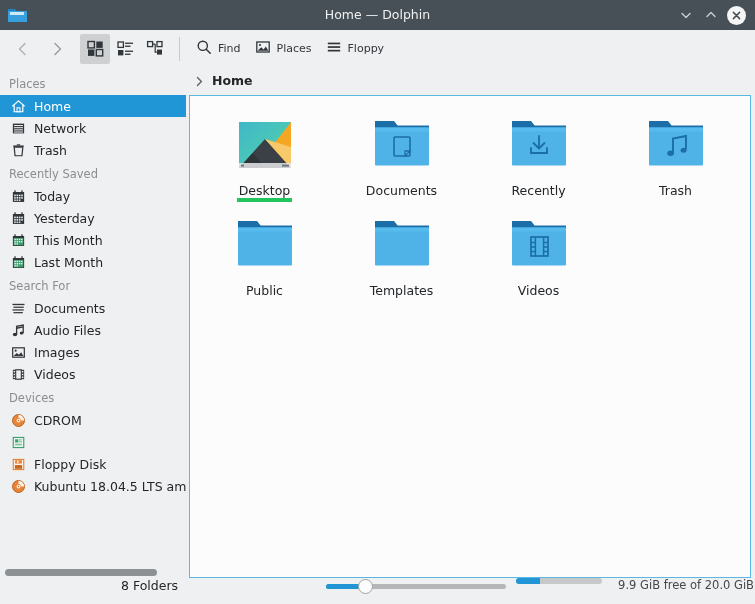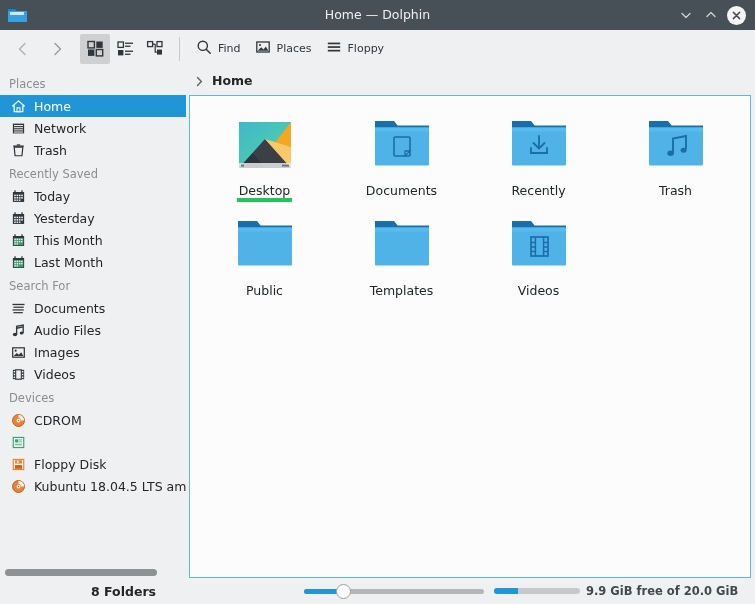--- a/index.html
+++ b/index.html
@@ -210,25 +210,24 @@
     padding: 0 2px;
   }
   .file-item.current .file-label {
     border-bottom: 4px solid #22c55e;
   }
 
   
   .statusbar {
     height: 26px;
     background: #eff0f1;
-    display: flex; align-items: center;
+    display: flex; 
     flex: none;
-    padding-left: 88px;
+    padding-left: 118px;
     position: relative;
-    font-weight: bold;
   }
   .status-text {
     font-size: 12.5px;
     color: #232629;
     margin-left: 3px;
   }
   .zoom-slider {
     margin-left: 148px;
     width: 180px;
     height: 16px;
@@ -264,21 +263,21 @@
     overflow: hidden;
   }
   .space-bar .fill {
     position: absolute; left: 0; top: 0; bottom: 0;
     width: 24px;
     background: #2196d6;
   }
   .space-text {
     font-size: 11.5px;
     color: #43484c;
-    margin-left: 6px;
+    margin-left: 16px;
     white-space: nowrap;
   }
 
   
   .watermark {
     position: absolute;
     right: 6px; bottom: 1px;
     font-size: 14px;
     color: rgba(60,66,72,0.42);
     white-space: nowrap;

